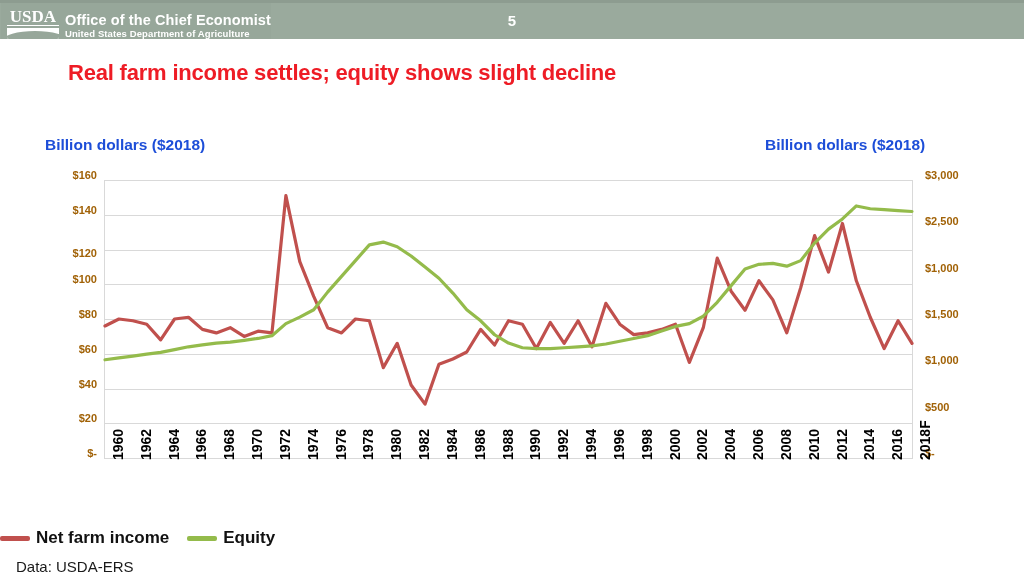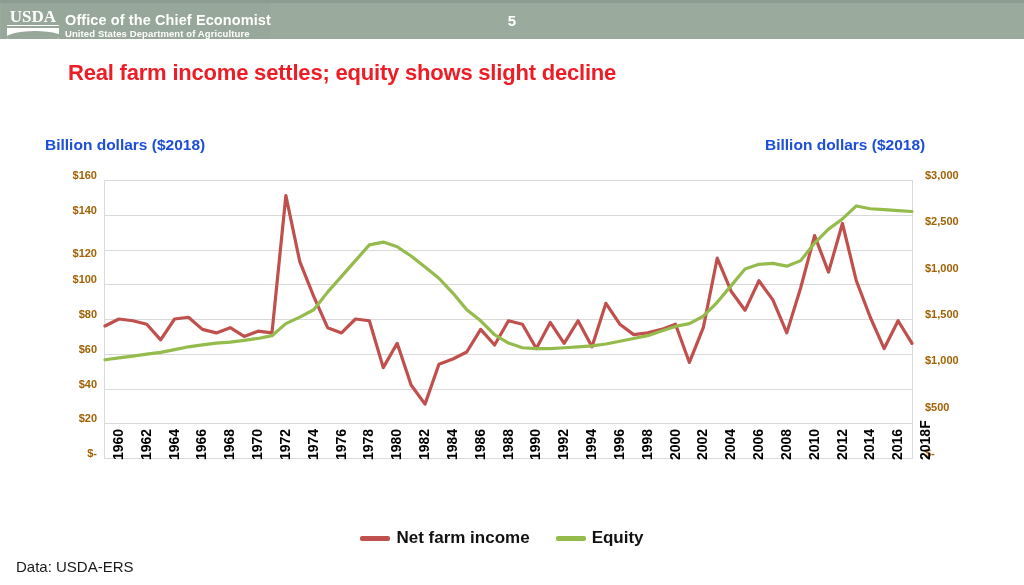--- a/index.html
+++ b/index.html
@@ -197,23 +197,22 @@
     white-space: nowrap;
   }
 
   
   #legend {
     position: absolute;
     left: 0;
     top: 528px;
     width: 1004px;
     display: flex;
-    justify-content: center;
     align-items: center;
-    gap: 26px;
+    gap: 18px;
   }
   .legend-item {
     display: flex;
     align-items: center;
     gap: 6px;
   }
   .legend-swatch {
     width: 30px;
     height: 5px;
     border-radius: 2px;

